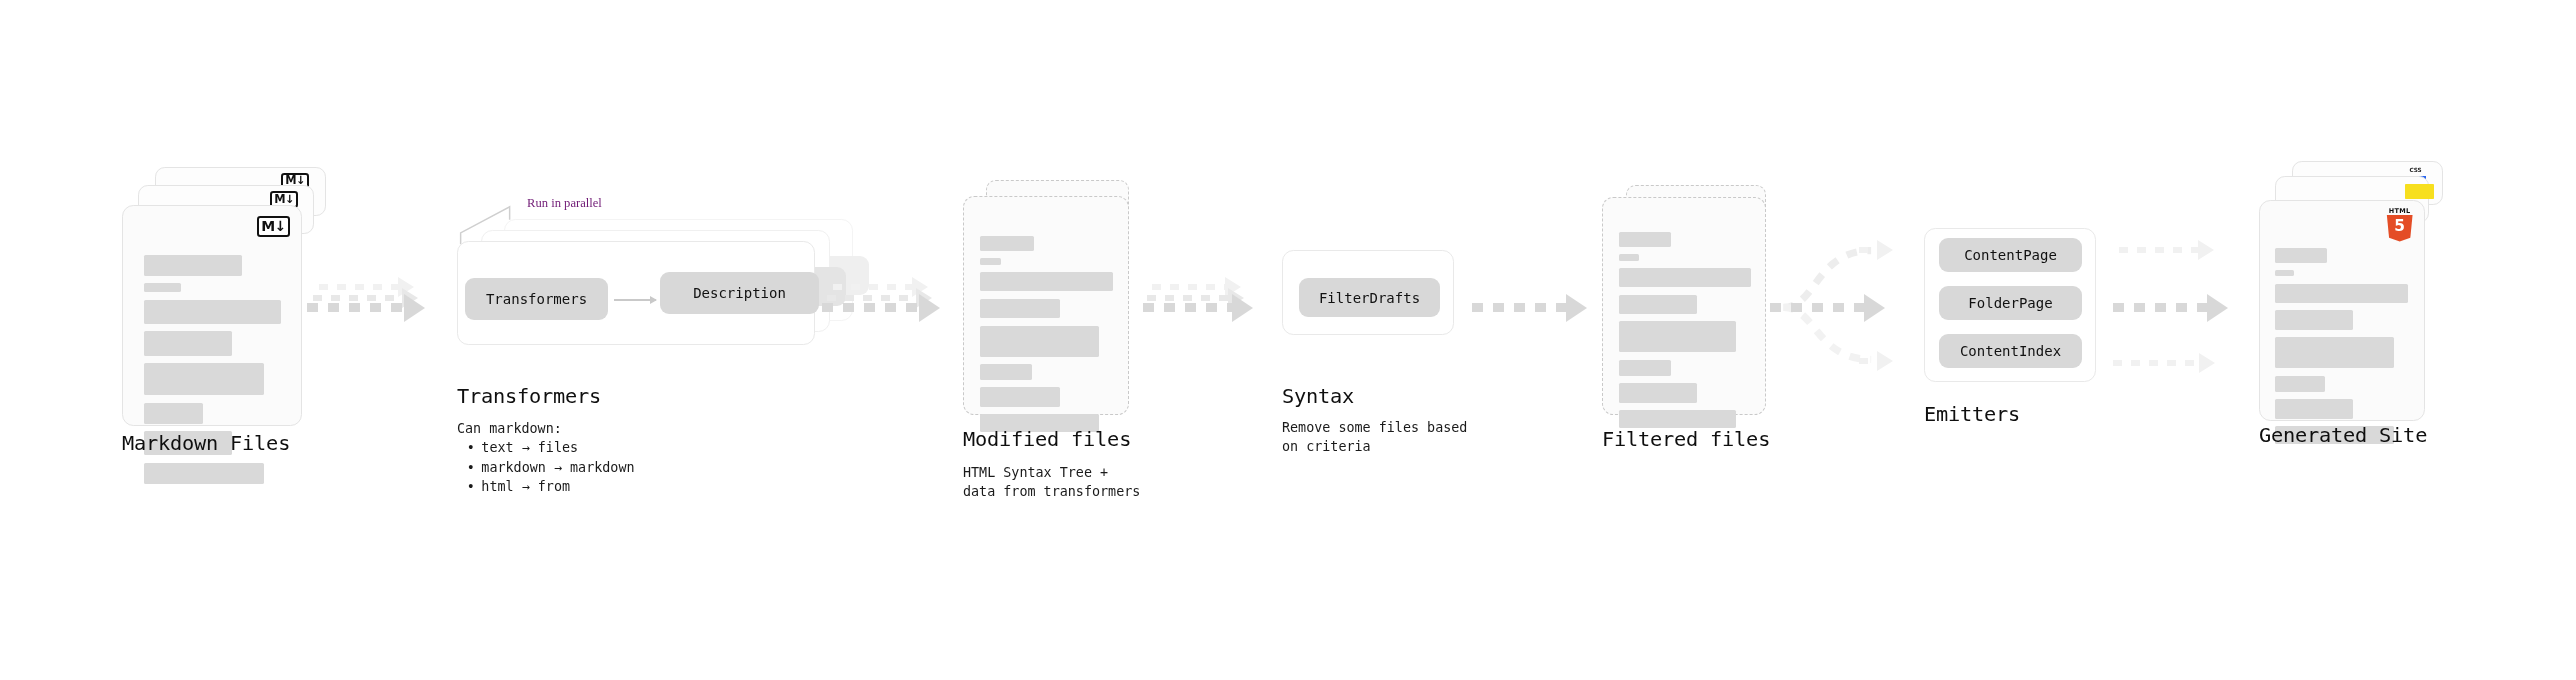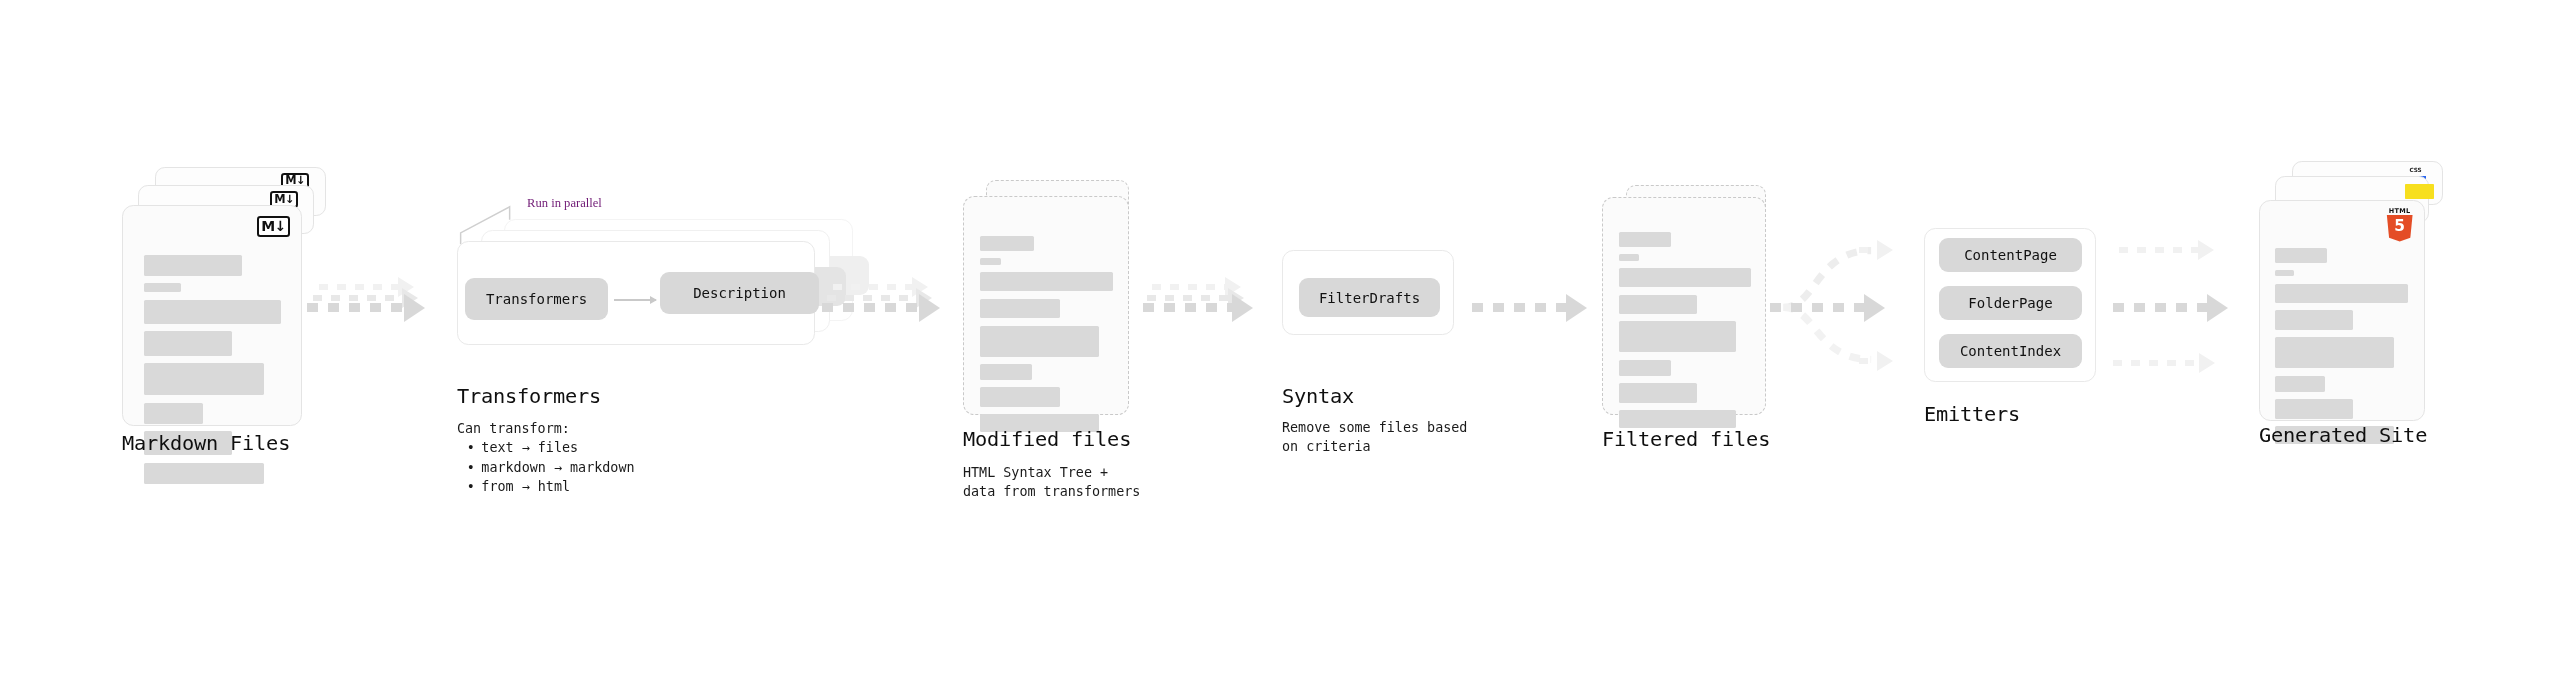--- a/index.html
+++ b/index.html
@@ -256,25 +256,25 @@
 
     <div class="group-box" style="left:457px; top:241px; width:358px; height:104px;"></div>
     <div class="pill" style="left:465px; top:278px; width:143px; height:42px;">Transformers</div>
     <div class="pill" style="left:660px; top:272px; width:159px; height:42px;">Description</div>
     <div class="thin-arrow" style="left:614px; top:299px; width:42px;"></div>
   </div>
 
   <div class="title" style="left:457px; top:384px;">Transformers</div>
 
   <div class="bullets" style="left:457px; top:419px;">
-    <div class="lead">Can transform:</div>
+    <div class="lead">Can markdown:</div>
     <ul>
       <li>text → files</li>
       <li>markdown → markdown</li>
-      <li>from → html</li>
+      <li>html → from</li>
     </ul>
   </div>
 
   <div>
     <div class="conn lvl3 small" style="left:833px; top:282px; width:106px;">
       <div class="dots" style="width:81px;"></div>
         <div class="head"></div>
     </div>
     <div class="conn lvl2 small" style="left:827px; top:293px; width:114px;">
       <div class="dots" style="width:91px;"></div>

